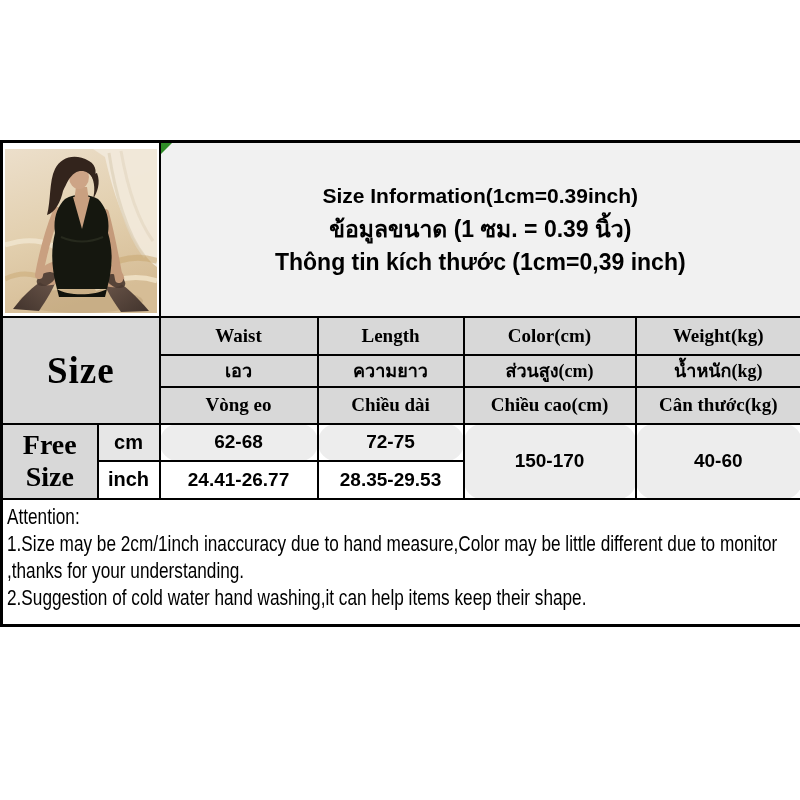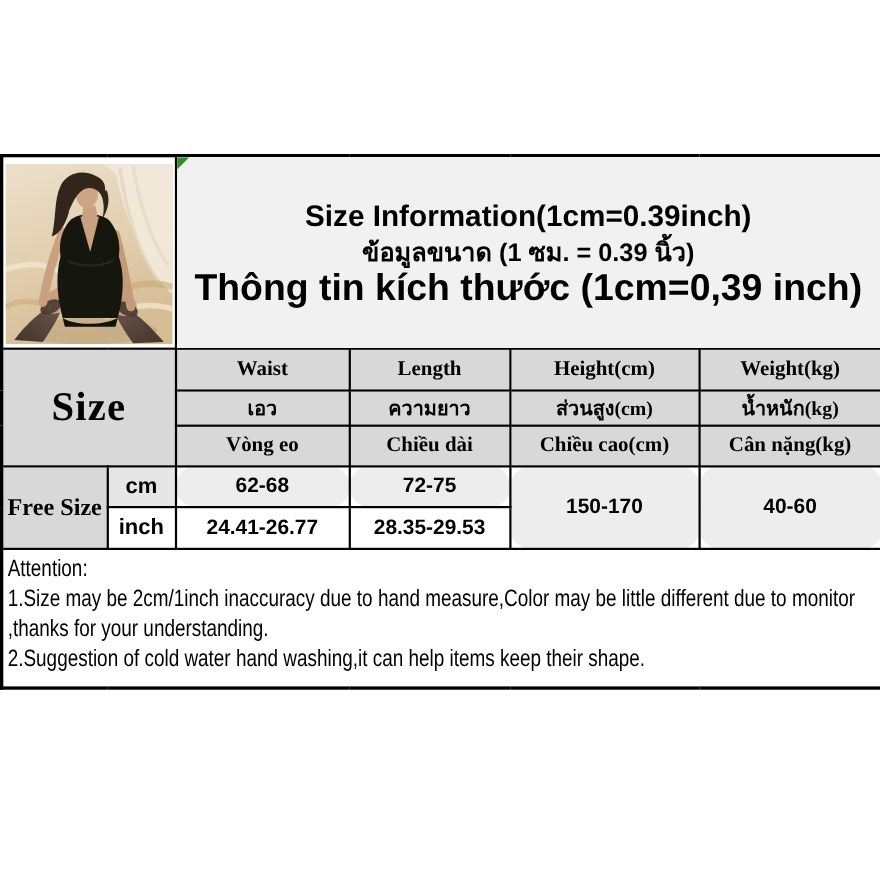--- a/index.html
+++ b/index.html
@@ -37,36 +37,36 @@
   .bg-light  { background: #ededed; }
   .bg-white  { background: #ffffff; margin-top: 33px; }
   .bg-title  { background: #f1f1f1; }
 
   
   .photo-cell { background: #ffffff; padding: 0; }
   .photo-cell svg { display: block; margin: 4px auto 0 auto; }
 
   
   .title-cell { position: relative; }
-  .title-line-en { font-size: 27px; line-height: 34px; }
+  .title-line-en { font-size: 21px; line-height: 34px; }
   .title-line-th { font-size: 23px; line-height: 33px; }
-  .title-line-vi { font-size: 34px; line-height: 33px; }
+  .title-line-vi { font-size: 23px; line-height: 33px; }
   .corner-marker {
     position: absolute;
     top: 0; left: 0;
     width: 0; height: 0;
     border-top: 11px solid #2f8c27;
     border-right: 11px solid transparent;
   }
 
   .size-corner   { font-size: 37px; letter-spacing: 1px; margin-top: 45px; }
   .hdr-en        { font-size: 19px; }
   .hdr-th        { font-size: 18px; }
   .hdr-vi        { font-size: 19px; }
-  .free-size     { font-size: 22px; margin-left: 20px; }
+  .free-size     { font-size: 28px; margin-left: 20px; }
   .unit          { font-size: 20px; }
   .val           { font-size: 19px; border-radius: 18px; }
 
   
   .attention-cell {
     background: #ffffff;
     text-align: left !important;
     vertical-align: top !important;
     font-weight: normal !important;
     padding: 4px 2px 0 4px;
@@ -154,36 +154,36 @@
         <div class="title-line-en">Size Information(1cm=0.39inch)</div>
         <div class="title-line-th">ข้อมูลขนาด (1 ซม. = 0.39 นิ้ว)</div>
         <div class="title-line-vi">Thông tin kích thước (1cm=0,39 inch)</div>
       </td>
     </tr>
 
     <tr style="height:38px">
       <td colspan="2" rowspan="3" class="bg-label size-corner">Size</td>
       <td class="bg-label hdr-en">Waist</td>
       <td class="bg-label hdr-en">Length</td>
-      <td class="bg-label hdr-en">Height(cm)</td>
+      <td class="bg-label hdr-en">Color(cm)</td>
       <td class="bg-label hdr-en">Weight(kg)</td>
     </tr>
 
     <tr style="height:32px">
       <td class="bg-label hdr-th">เอว</td>
       <td class="bg-label hdr-th">ความยาว</td>
       <td class="bg-label hdr-th">ส่วนสูง(cm)</td>
       <td class="bg-label hdr-th">น้ำหนัก(kg)</td>
     </tr>
 
     <tr style="height:37px">
       <td class="bg-label hdr-vi">Vòng eo</td>
       <td class="bg-label hdr-vi">Chiều dài</td>
       <td class="bg-label hdr-vi">Chiều cao(cm)</td>
-      <td class="bg-label hdr-vi">Cân nặng(kg)</td>
+      <td class="bg-label hdr-vi">Cân thước(kg)</td>
     </tr>
 
     <tr style="height:37px">
       <td rowspan="2" class="bg-label free-size">Free Size</td>
       <td class="bg-unit unit">cm</td>
       <td class="bg-light val">62-68</td>
       <td class="bg-light val">72-75</td>
       <td rowspan="2" class="bg-light val">150-170</td>
       <td rowspan="2" class="bg-light val">40-60</td>
     </tr>

